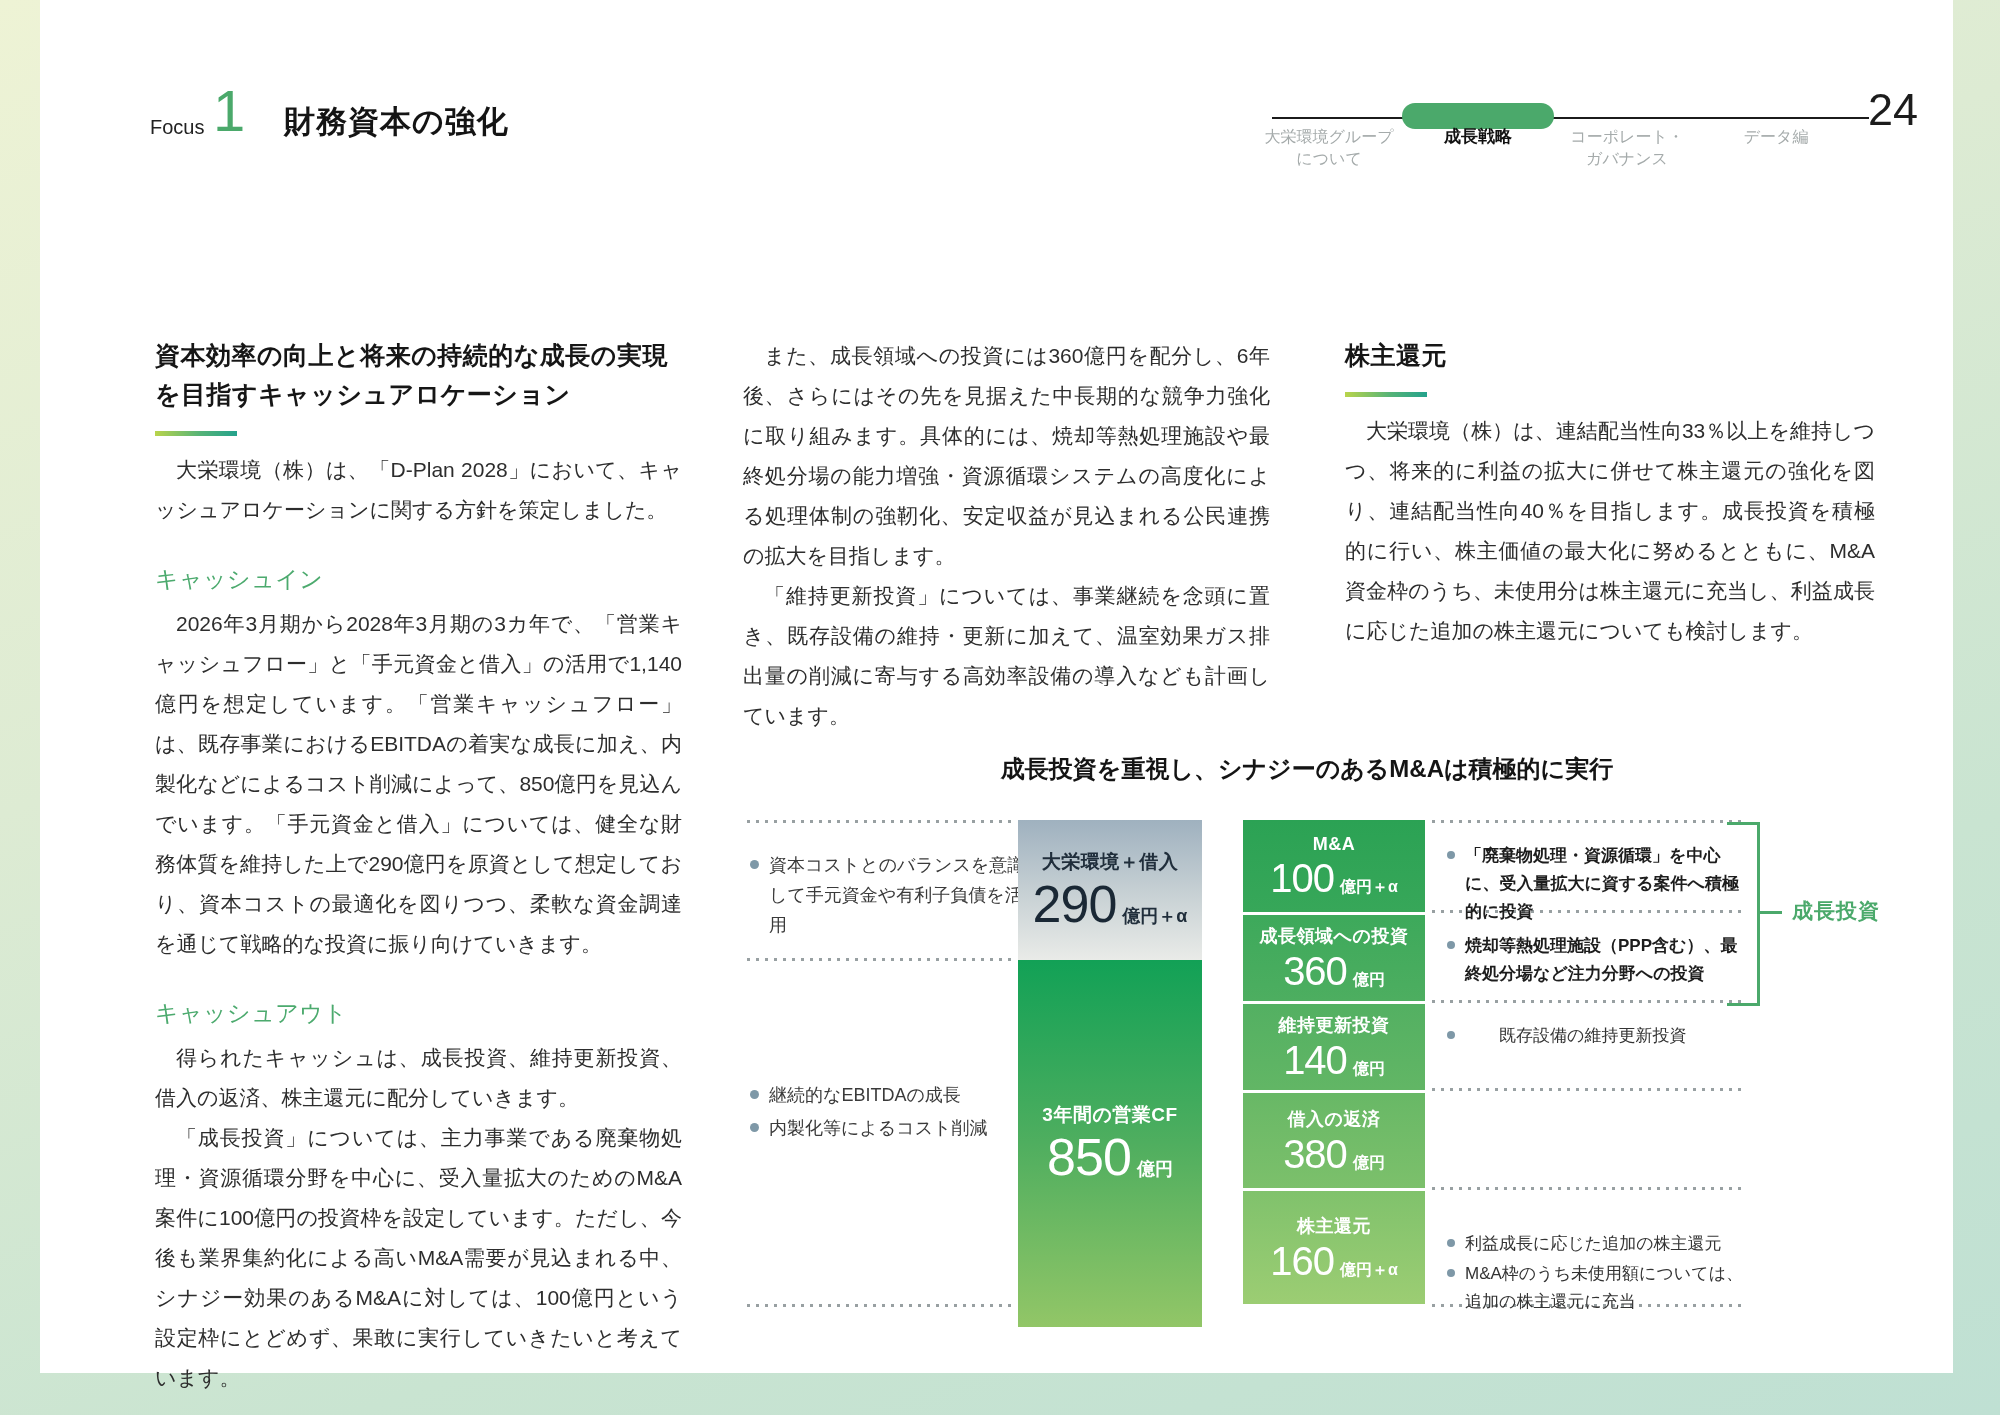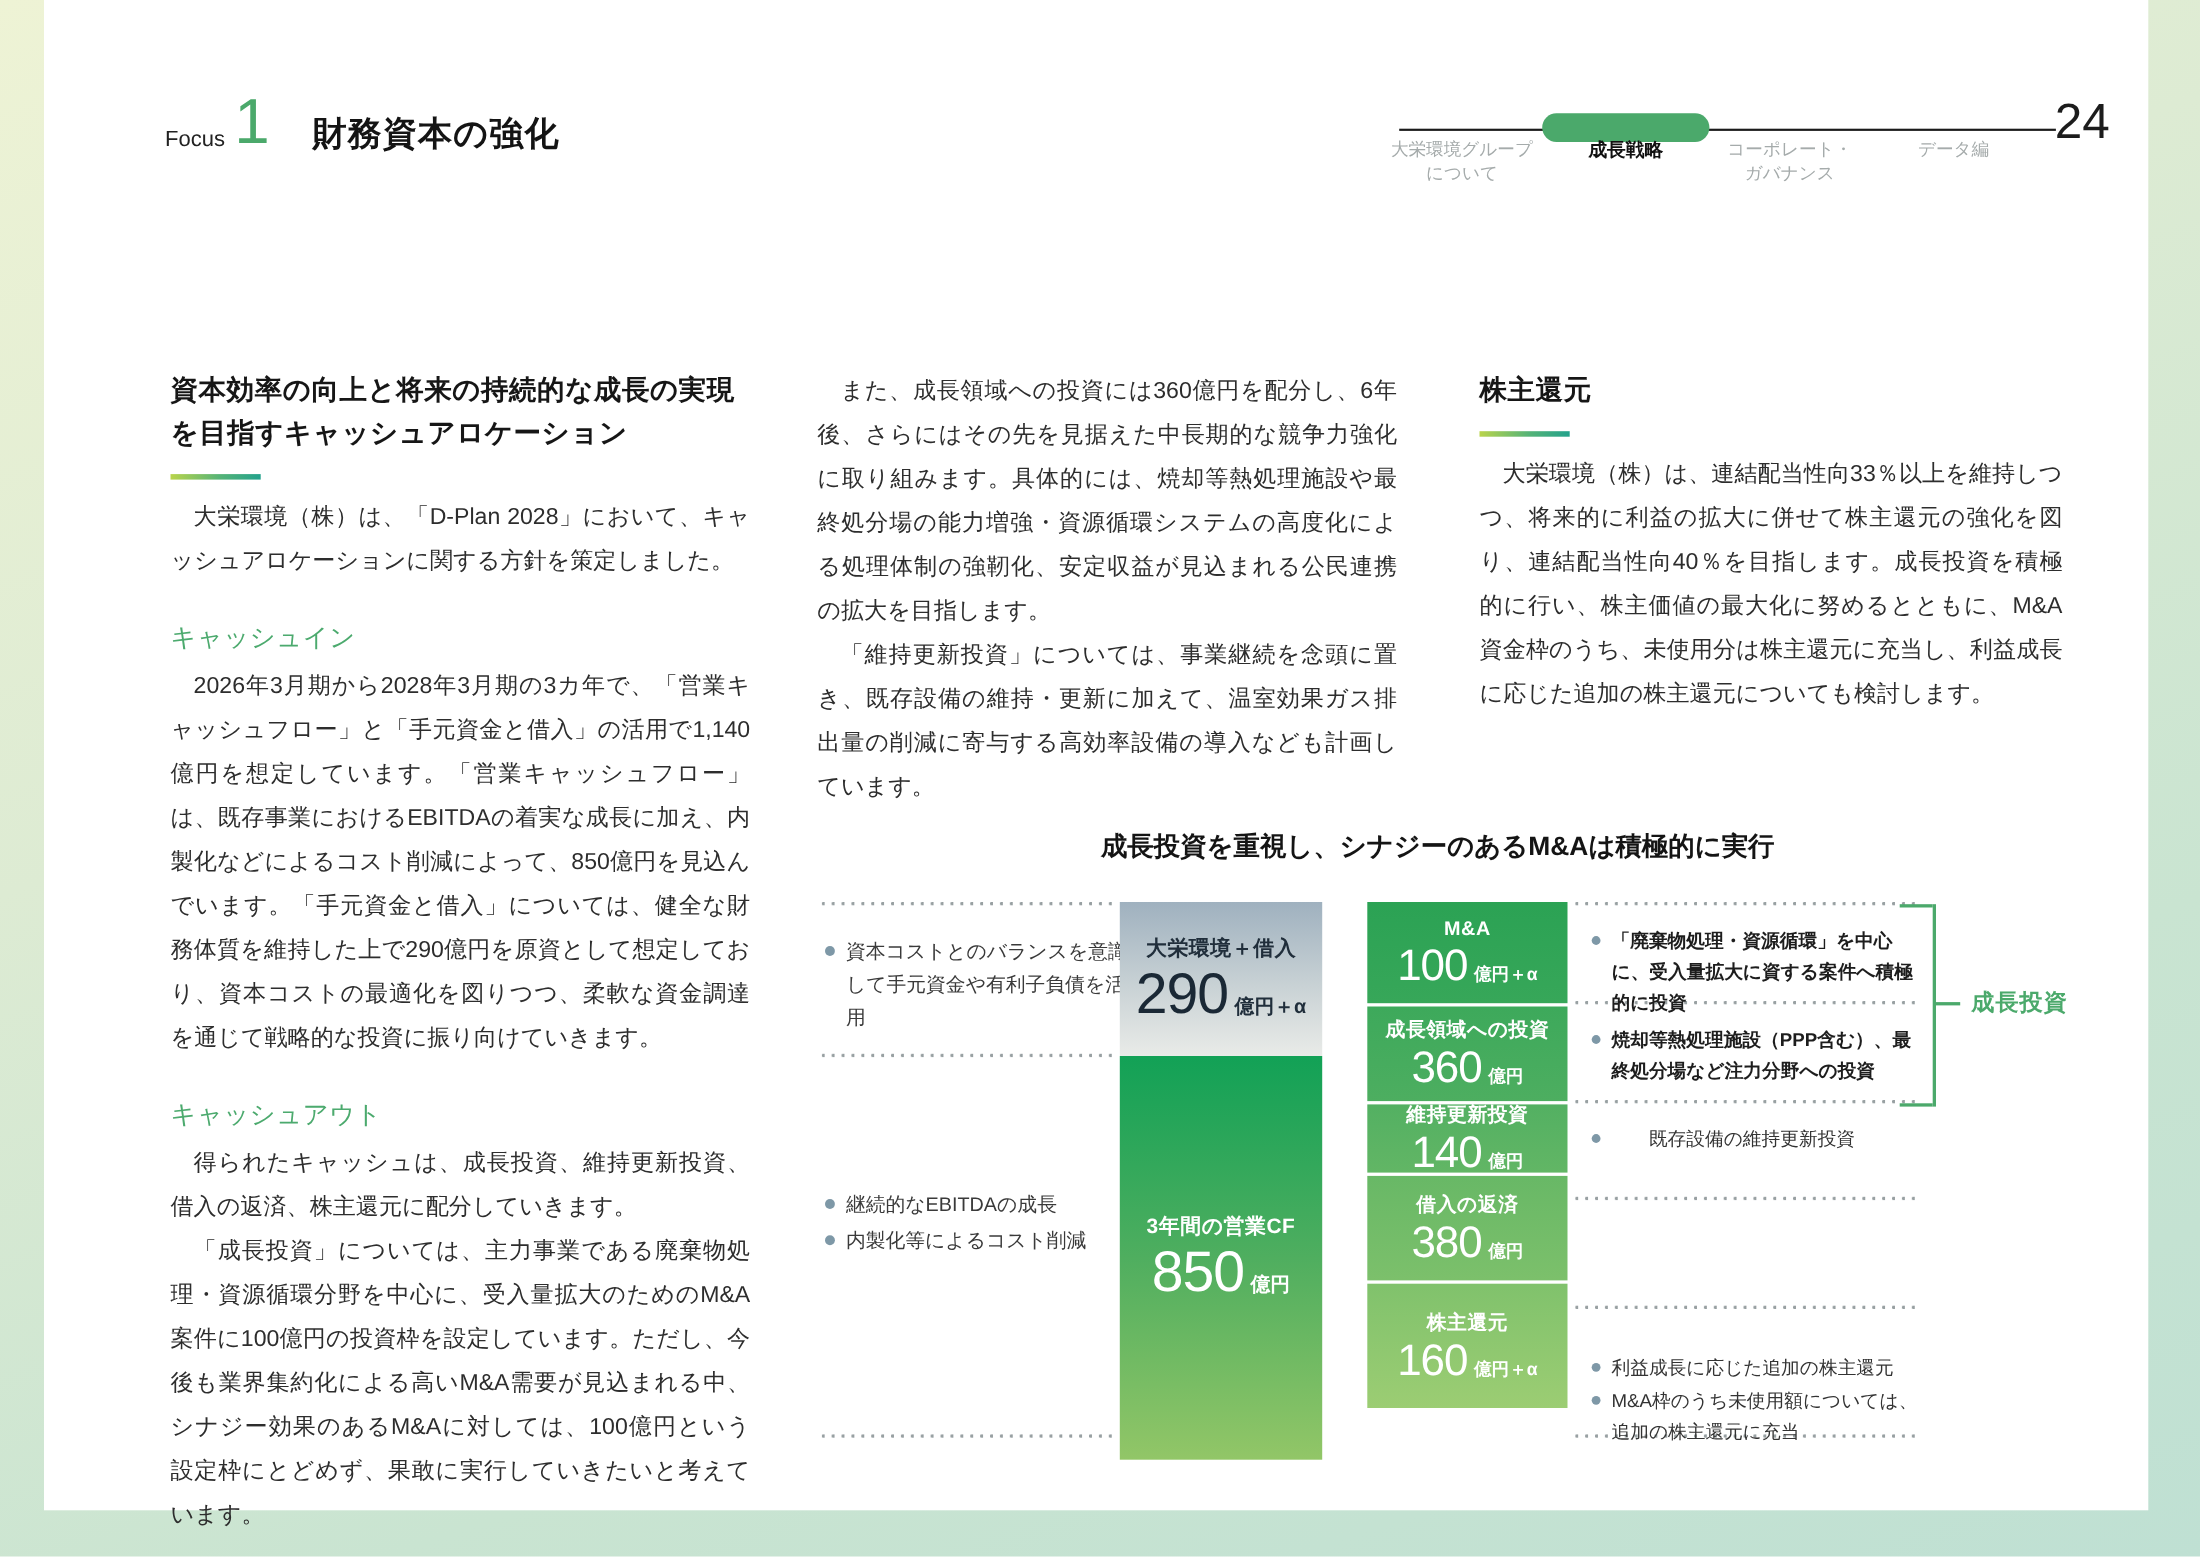--- a/index.html
+++ b/index.html
@@ -43,21 +43,21 @@
   .unit{font-size:18px;font-weight:700;}
   #cashin-top{height:140px;background:linear-gradient(180deg,#9fb1bf 0%,#c9d2d5 55%,#e9ebe8 100%);color:#202e3b;}
   #cashin-top .val{color:#1a2835;}
   #cashin-bottom{height:367px;background:linear-gradient(180deg,#12a156 0%,#4fae5f 50%,#92c667 100%);color:#fff;}
   #cashout{position:absolute;left:1243px;top:820px;width:182px;display:flex;flex-direction:column;gap:3px;color:#fff;}
   #cashout .lbl{font-size:18px;}
   #cashout .val{font-size:40px;}
   #cashout .unit{font-size:16px;}
   .cs1{height:92px;background:linear-gradient(180deg,#2ba254,#37a759);}
   .cs2{height:86px;background:linear-gradient(180deg,#3da95b,#4dae60);}
-  .cs3{height:62px;background:linear-gradient(180deg,#53b062,#62b665);}
+  .cs3{height:86px;background:linear-gradient(180deg,#53b062,#62b665);}
   .cs4{height:95px;background:linear-gradient(180deg,#68b866,#7cc06b);}
   .cs5{height:113px;background:linear-gradient(180deg,#80c26c,#9ccd73);}
   .bracket{background:#4ba96b;}
   .bracket-label{left:1792px;top:897px;font-size:21px;font-weight:700;color:#4ba96b;letter-spacing:1px;}
 </style>
 </head>
 <body>
 
 <div id="page">
   <div id="panel"></div>

